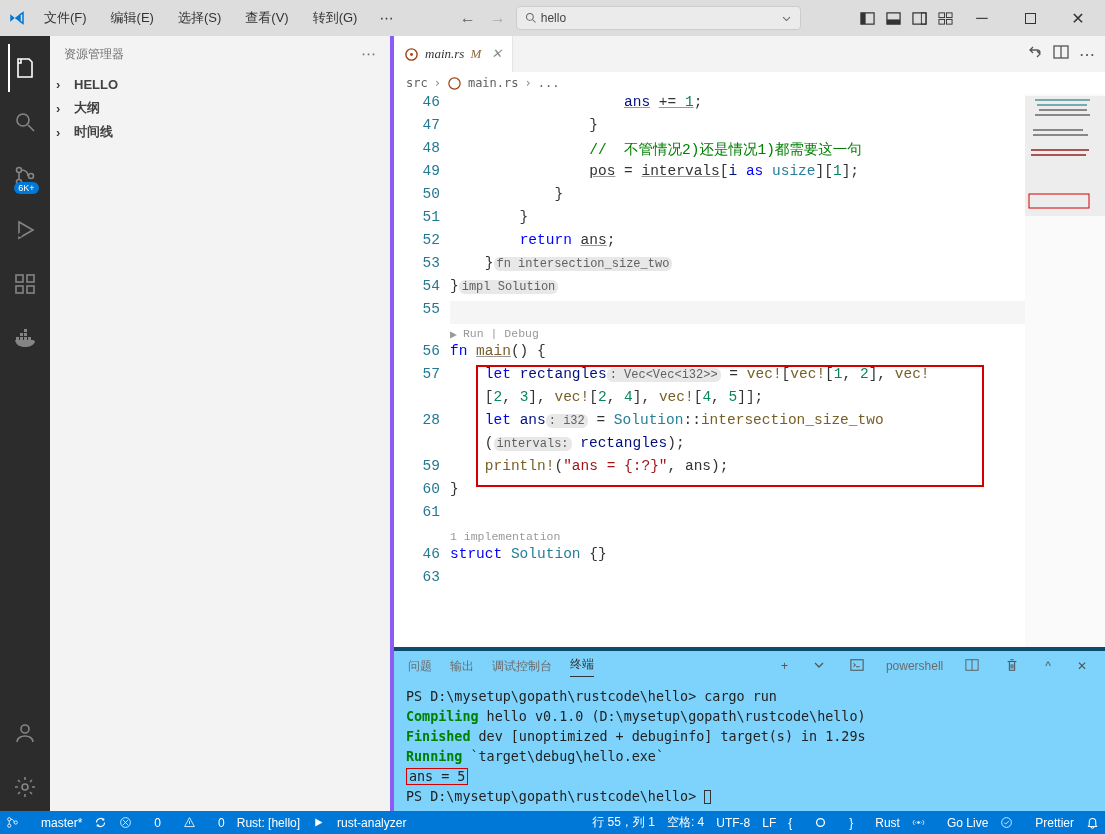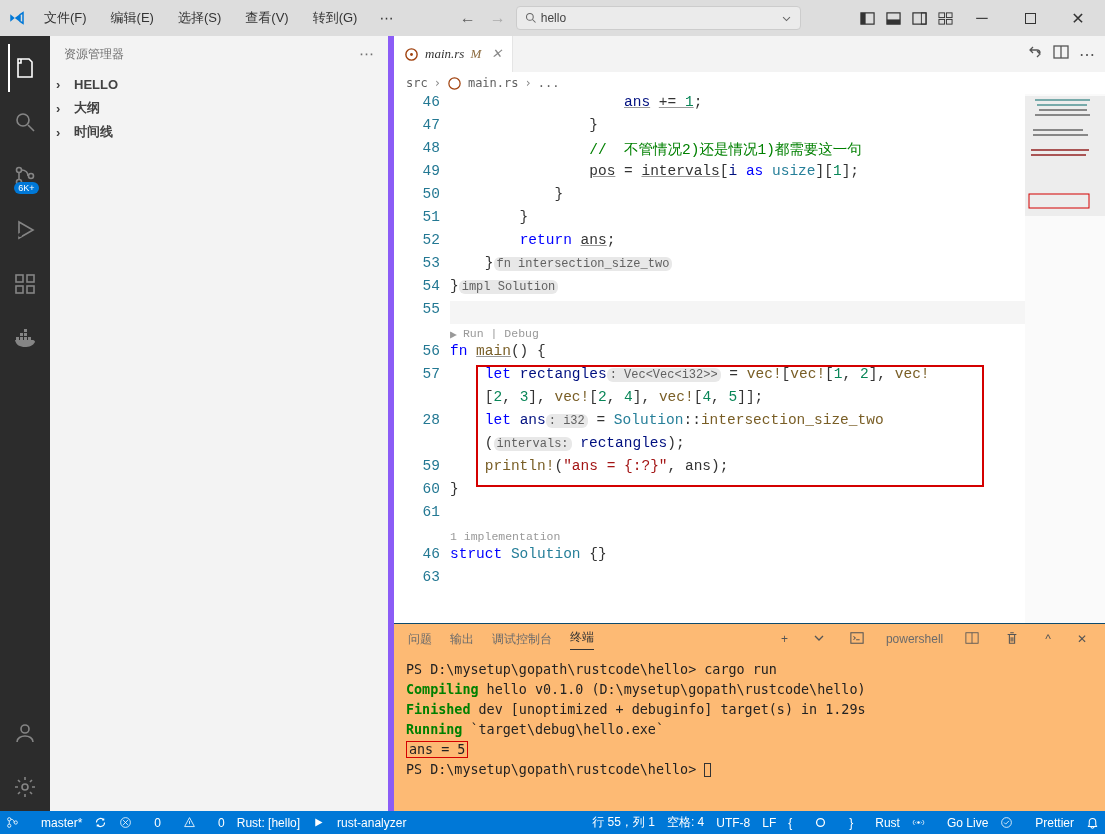--- a/index.html
+++ b/index.html
@@ -30,21 +30,21 @@
 .tb-right { display: flex; align-items: center; gap: 2px; }
 .tb-ico { width: 24px; height: 24px; display: flex; align-items: center; justify-content: center; color: #444; cursor: pointer; border-radius: 3px; }
 .win-btn { width: 46px; height: 30px; display: flex; align-items: center; justify-content: center; color: #333; }
 .main-row { display: flex; height: 775px; }
 .activitybar { width: 50px; background: #2c2c2c; display: flex; flex-direction: column; align-items: center; padding-top: 8px; gap: 6px; }
 .act-item { width: 35px; height: 48px; display: flex; align-items: center; justify-content: center; color: #858585; cursor: pointer; position: relative; }
 .act-item.active { color: #fff; }
 .act-item.active::before { content: ""; position: absolute; left: 0; top: 0; width: 2px; height: 100%; background: #fff; }
 .act-badge { position: absolute; right: 4px; bottom: 6px; background: #0078d7; color: #fff; font-size: 9px; border-radius: 8px; padding: 1px 4px; }
 .activitybar .spacer { flex: 1; }
-.sidebar { width: 344px; background: #f3f3f3; display: flex; flex-direction: column; border-right: 6px solid #8b5cf6; }
+.sidebar { width: 344px; background: #f3f3f3; display: flex; flex-direction: column; border-right: 4px solid #8b5cf6; }
 .sb-header { height: 36px; display: flex; align-items: center; padding: 0 14px; justify-content: space-between; font-size: 12px; color: #6f6f6f; }
 .sb-section { height: 24px; display: flex; align-items: center; gap: 4px; padding: 0 6px; font-size: 13px; font-weight: 700; color: #424242; cursor: pointer; }
 .sb-section .chev { width: 14px; display: inline-flex; }
 .editor-area { flex: 1; display: flex; flex-direction: column; background: #fff; }
 .tabs { height: 36px; background: #f3f3f3; display: flex; align-items: stretch; }
 .tab { display: flex; align-items: center; gap: 6px; padding: 0 10px; border-right: 1px solid #e5e5e5; font-size: 13px; font-family: ui-sans-serif; cursor: pointer; }
 .tab.active { background: #fff; font-style: italic; }
 .tab .tname { white-space: nowrap; }
 .tab .mod { color: #8b6a3e; }
 .tab .close { color: #888; margin-left: 4px; }
@@ -63,21 +63,21 @@
 .tok-cls { color: #267f99; }
 .tok-num { color: #098658; }
 .tok-var { color: #001080; }
 .tok-hint { background: #e8e8e8; border-radius: 6px; padding: 0 3px; font-size: 12px; color: #616161; }
 .ul { text-decoration: underline; text-decoration-color: #999; }
 .codelens { height: 19px; font-size: 11.5px; color: #999; padding-left: 0; display: flex; align-items: center; gap: 6px; }
 .codelens .lens-arrow { color: #999; }
 .red-box { border: 2px solid #d40000; position: absolute; }
 .minimap { width: 80px; background: #fafafa; position: absolute; right: 0; top: 0; bottom: 0; }
 .minimap .mm-thumb { position: absolute; left: 0; right: 0; height: 120px; background: rgba(0,0,0,0.05); }
-.panel { height: 188px; border-top: 1px solid #0c4a6e; display: flex; flex-direction: column; background: #fdba74; }
+.panel { height: 164px; border-top: 4px solid #0c4a6e; display: flex; flex-direction: column; background: #7dd3fc; }
 .panel-tabs { height: 30px; display: flex; align-items: center; gap: 18px; padding: 0 14px; font-size: 12px; color: #6b6b6b; }
 .panel-tabs .pt { cursor: pointer; }
 .panel-tabs .pt.active { color: #333; border-bottom: 1.5px solid #333; padding-bottom: 3px; }
 .panel-tabs .pspacer { flex: 1; }
 .panel-tabs .pico { color: #555; cursor: pointer; padding: 0 4px; }
 .term { flex: 1; font-family: Consolas, monospace; font-size: 13.4px; padding: 6px 12px; line-height: 20px; color: #222; overflow: hidden; }
 .term .tgreen { color: #008000; font-weight: 700; }
 .term .cursor { display: inline-block; width: 7px; height: 14px; border: 1px solid #333; vertical-align: middle; }
 .statusbar { height: 23px; background: #0078d7; color: #fff; display: flex; align-items: center; font-size: 12px; padding: 0 6px; gap: 12px; }
 .sb-item { display: flex; align-items: center; gap: 22px; cursor: pointer; }

